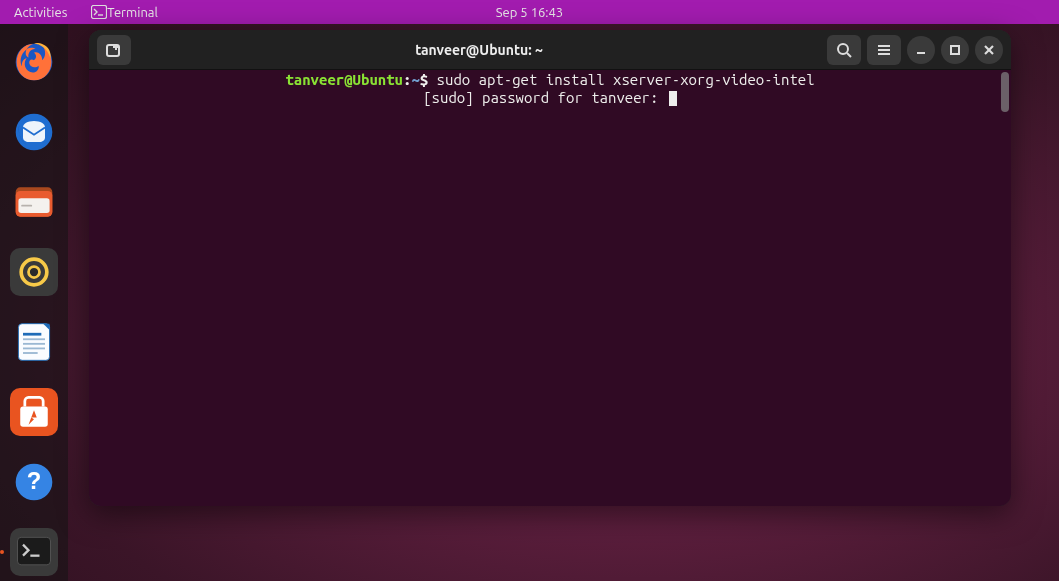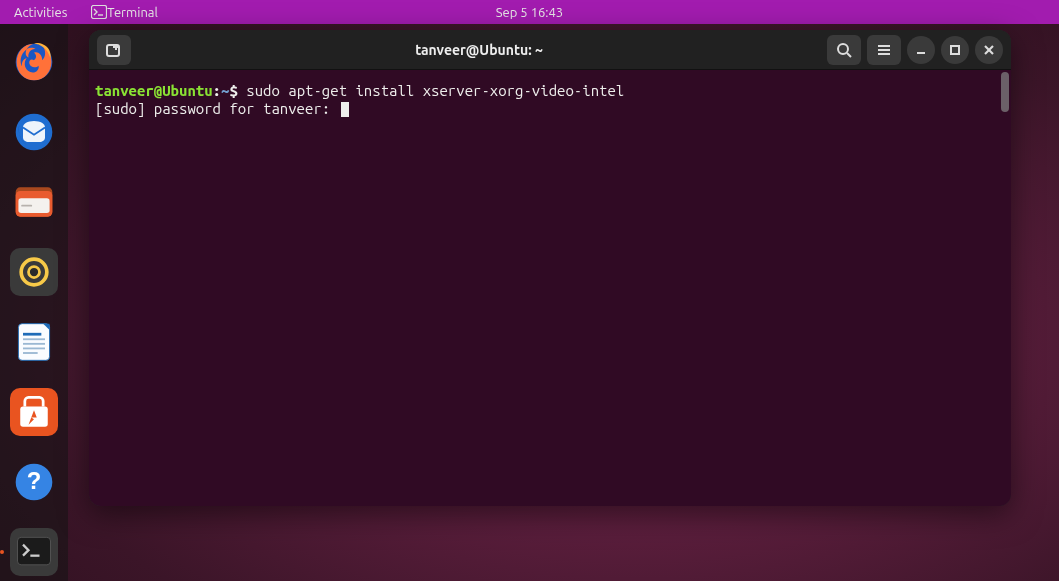--- a/index.html
+++ b/index.html
@@ -60,24 +60,24 @@
   .tb-title { flex: 1; text-align: center; font-size: 14px; font-weight: 600; color: #eeeeee; }
   .tb-right { display: flex; gap: 6px; }
   .tb-circle {
     width: 28px; height: 28px; border-radius: 50%; background: #3a3a3a;
     display: flex; align-items: center; justify-content: center; cursor: pointer;
   }
   .tb-circle svg { width: 12px; height: 12px; stroke: #ddd; fill: none; stroke-width: 2; }
   .tb-circle.close svg { stroke-width: 2.2; }
 
   .term-body {
-    flex: 1; background: #300a24; padding: 12px 6px;
+    flex: 1; background: #300a24; padding: 1px 6px;
     font-family: "Ubuntu Mono", "DejaVu Sans Mono", monospace;
     font-size: 15px; line-height: 1.2; color: #eeeeec;
-    position: relative; white-space: pre;
+    position: relative; white-space: pre; text-align: center;
   }
   .term-body .user { color: #8ae234; font-weight: bold; }
   .term-body .colon { color: #eeeeec; font-weight: bold;}
   .term-body .path { color: #729fcf; font-weight: bold; }
   .term-body .cursor {
     display: inline-block; width: 8px; height: 15px; background: #eeeeec;
     vertical-align: text-bottom; margin-left: 2px;
   }
   .scrollbar {
     position: absolute; right: 2px; top: 2px; width: 8px; height: 40px;

